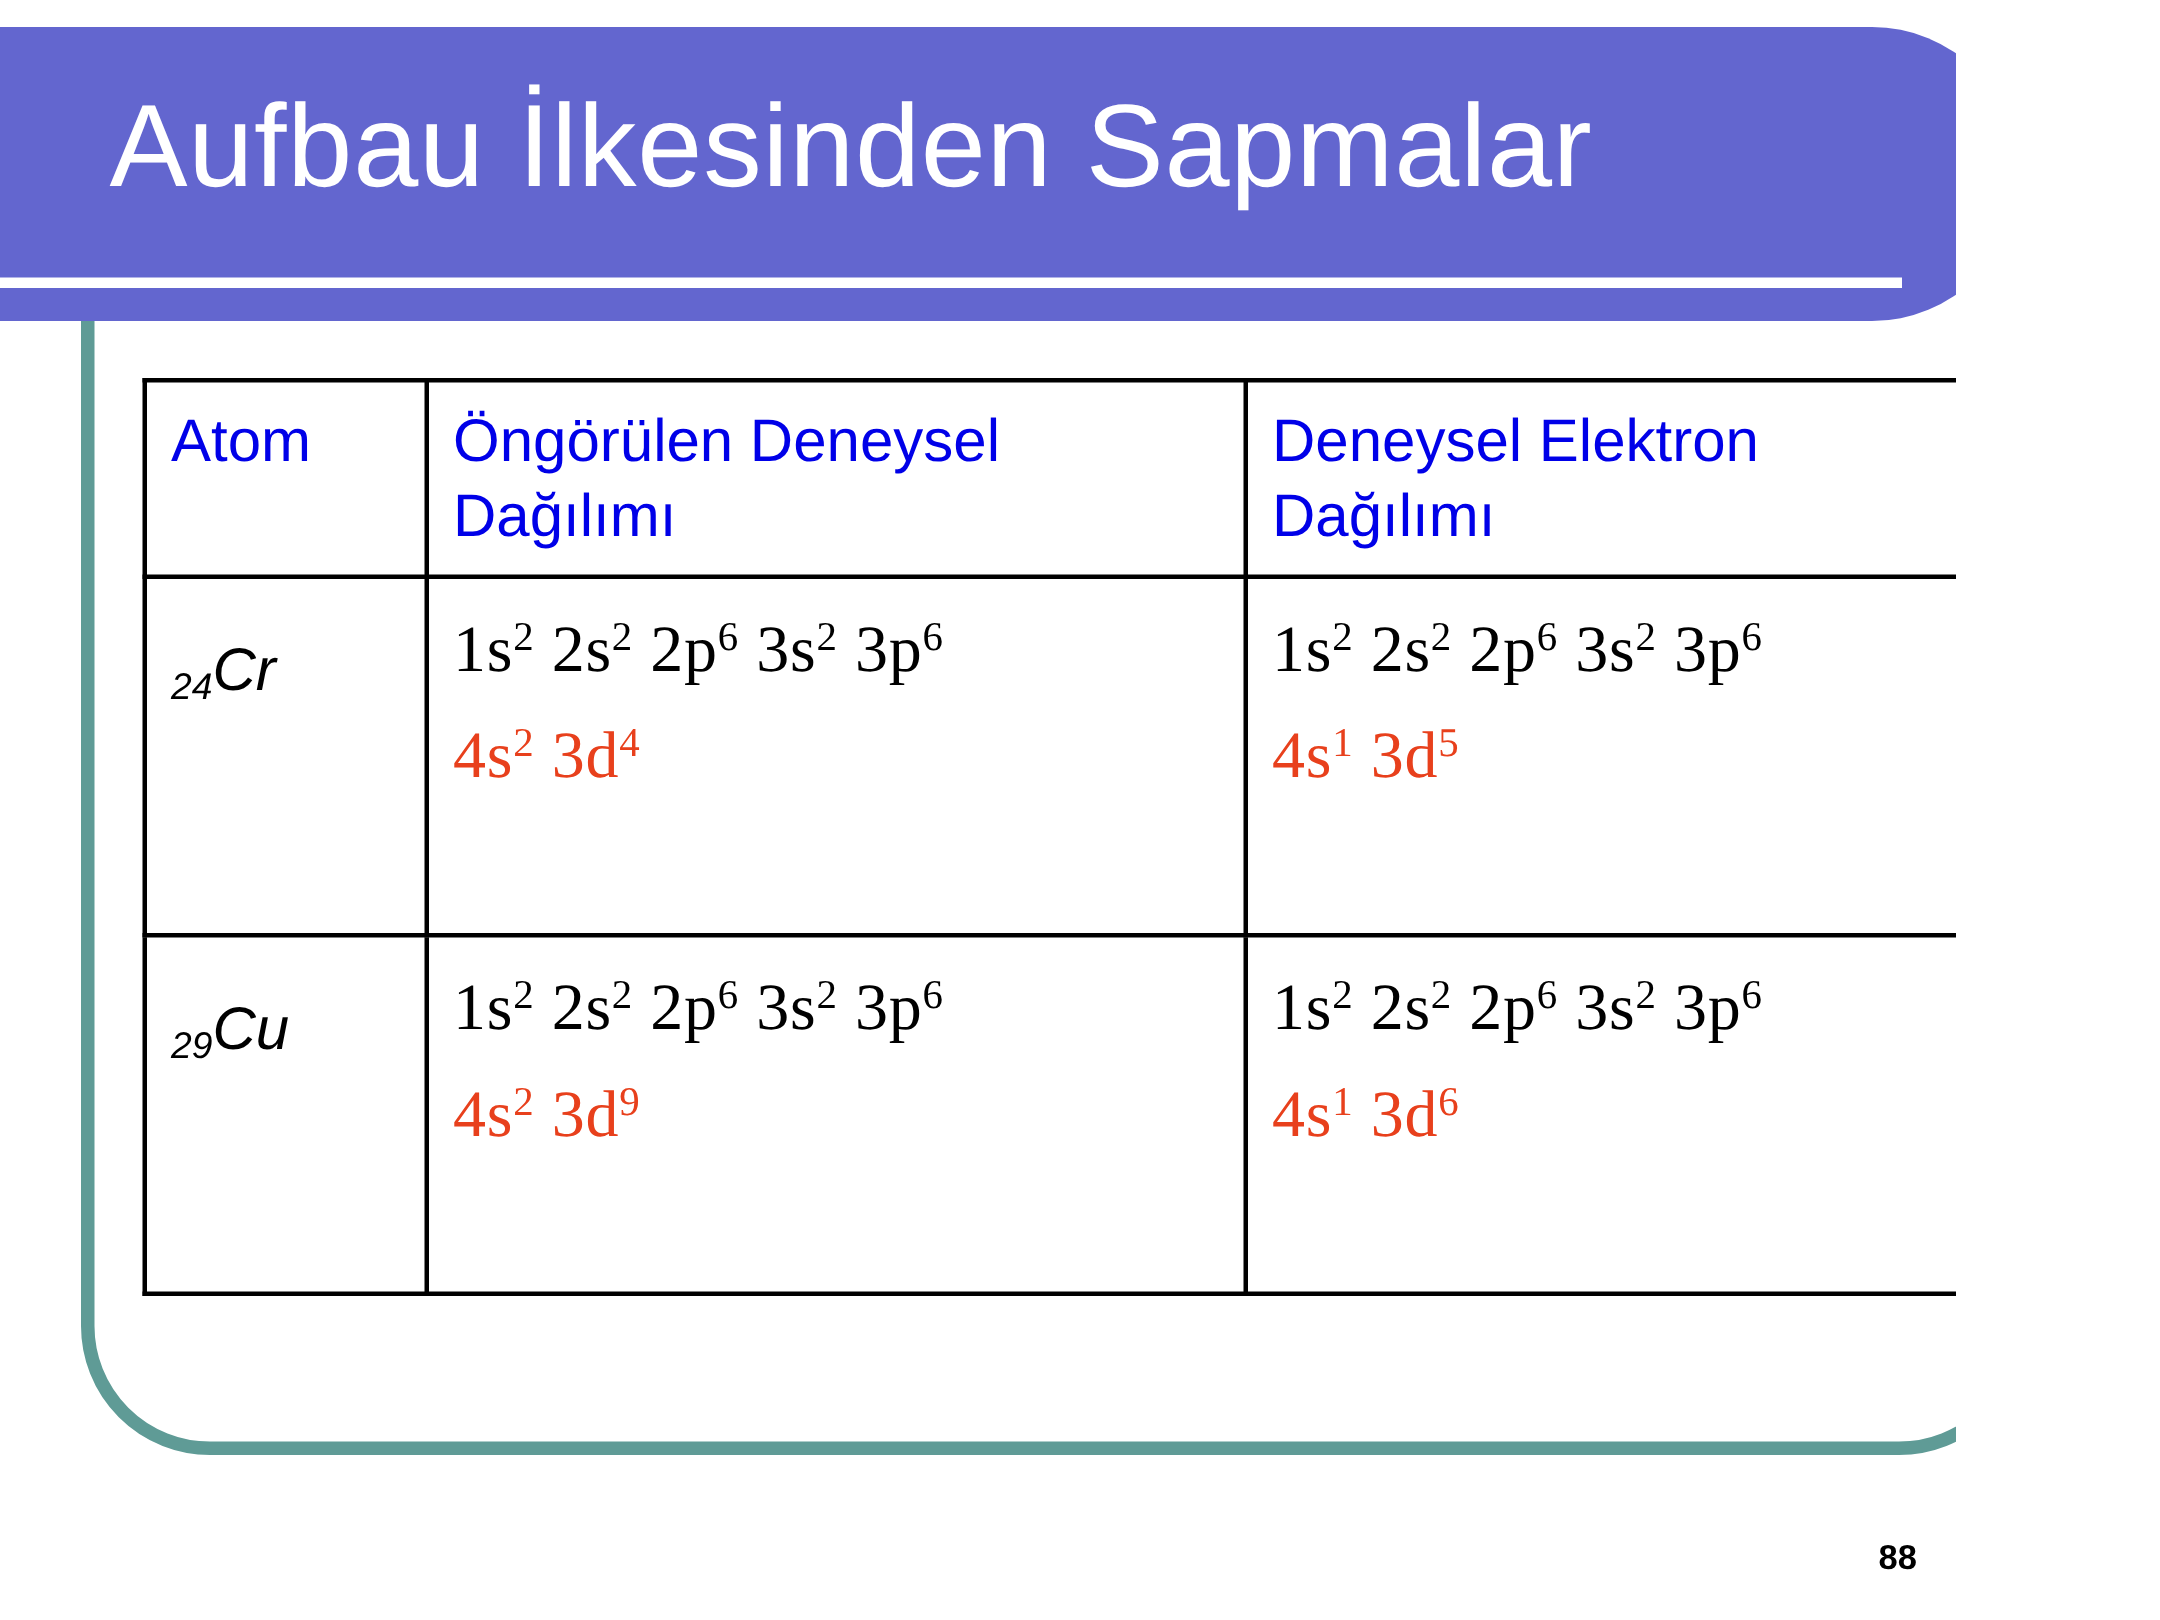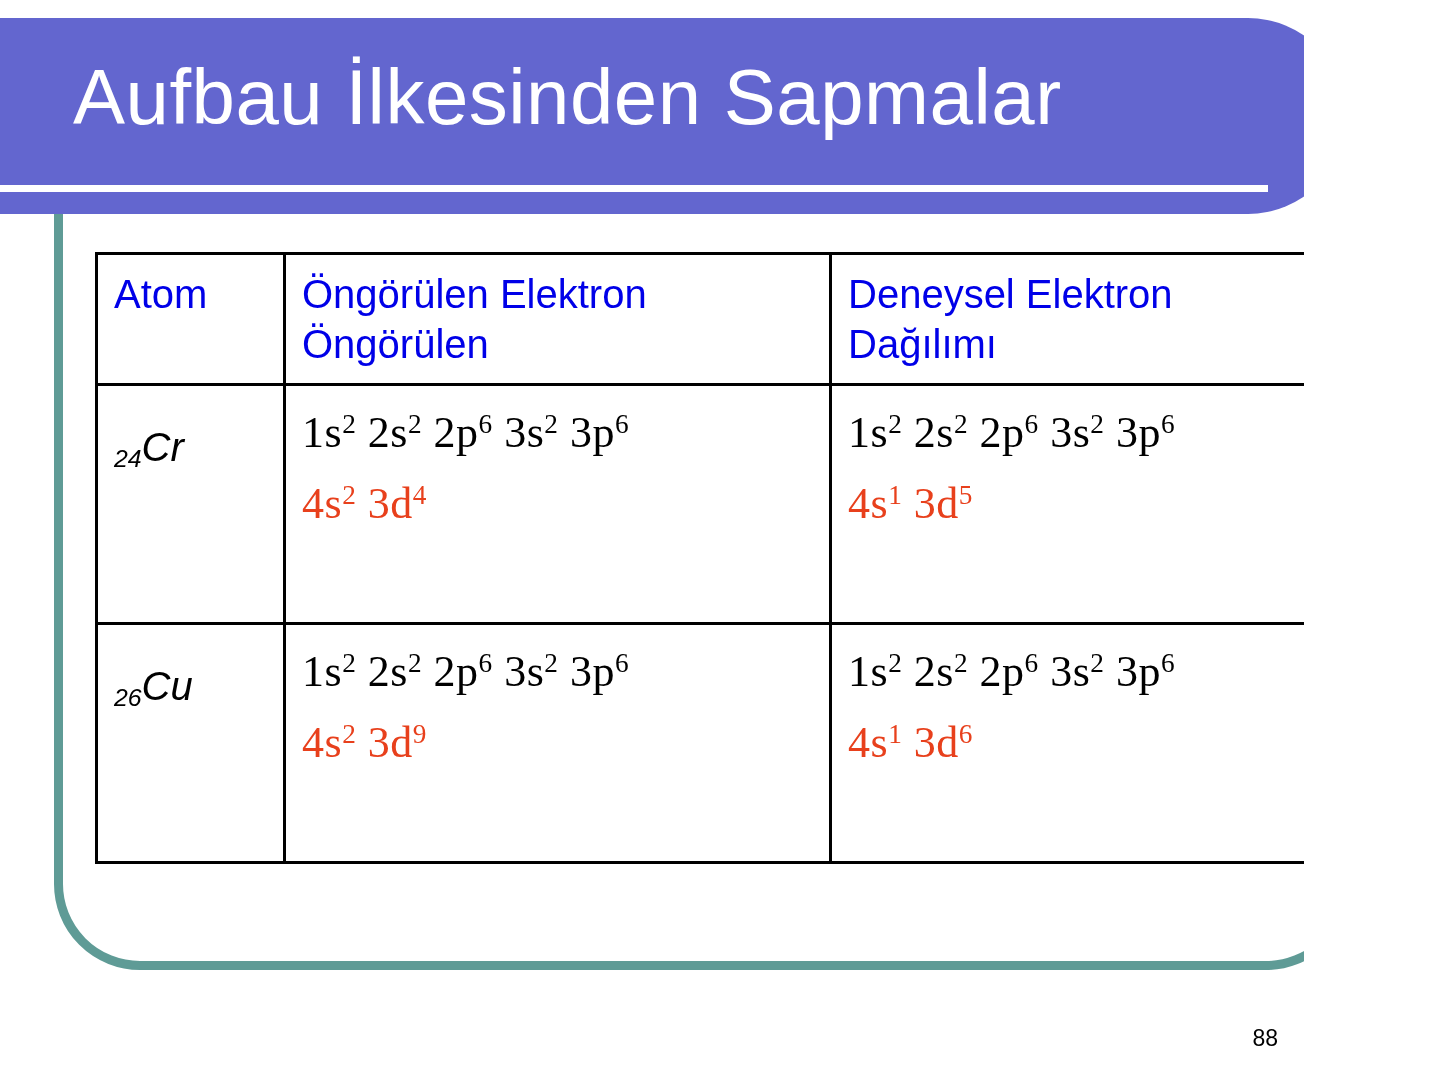--- a/index.html
+++ b/index.html
@@ -134,21 +134,21 @@
     position: relative;
     bottom: 0.52em;
   }
 
   
   #page-number {
     position: absolute;
     right: 26px;
     bottom: 28px;
     font-size: 23px;
-    font-weight: normal;
+    font-weight: bold;
     color: #000000;
     z-index: 6;
     font-family: "Liberation Sans", sans-serif;
   }
 </style>
 </head>
 <body>
 
 <div id="slide">
 
@@ -163,21 +163,21 @@
       <col class="col-atom">
       <col class="col-pred">
       <col class="col-exp">
     </colgroup>
     <tbody>
       <tr>
         <td class="hdr-cell">
           <div class="hdr-text">Atom</div>
         </td>
         <td class="hdr-cell">
-          <div class="hdr-text">Öngörülen Elektron Öngörülen</div>
+          <div class="hdr-text">Öngörülen Deneysel Dağılımı</div>
         </td>
         <td class="hdr-cell">
           <div class="hdr-text">Deneysel Elektron Dağılımı</div>
         </td>
       </tr>
       <tr>
         <td class="row-cell">
           <div class="atom-label">
             <sub>24</sub><span>Cr</span>
           </div>
@@ -187,21 +187,21 @@
           <div class="cfg-line valence"><span>4s</span><sup>2</sup> <span>3d</span><sup>4</sup></div>
         </td>
         <td class="row-cell">
           <div class="cfg-line core"><span>1s</span><sup>2</sup> <span>2s</span><sup>2</sup> <span>2p</span><sup>6</sup> <span>3s</span><sup>2</sup> <span>3p</span><sup>6</sup></div>
           <div class="cfg-line valence"><span>4s</span><sup>1</sup> <span>3d</span><sup>5</sup></div>
         </td>
       </tr>
       <tr>
         <td class="row-cell">
           <div class="atom-label">
-            <sub>26</sub><span>Cu</span>
+            <sub>29</sub><span>Cu</span>
           </div>
         </td>
         <td class="row-cell">
           <div class="cfg-line core"><span>1s</span><sup>2</sup> <span>2s</span><sup>2</sup> <span>2p</span><sup>6</sup> <span>3s</span><sup>2</sup> <span>3p</span><sup>6</sup></div>
           <div class="cfg-line valence"><span>4s</span><sup>2</sup> <span>3d</span><sup>9</sup></div>
         </td>
         <td class="row-cell">
           <div class="cfg-line core"><span>1s</span><sup>2</sup> <span>2s</span><sup>2</sup> <span>2p</span><sup>6</sup> <span>3s</span><sup>2</sup> <span>3p</span><sup>6</sup></div>
           <div class="cfg-line valence"><span>4s</span><sup>1</sup> <span>3d</span><sup>6</sup></div>
         </td>

